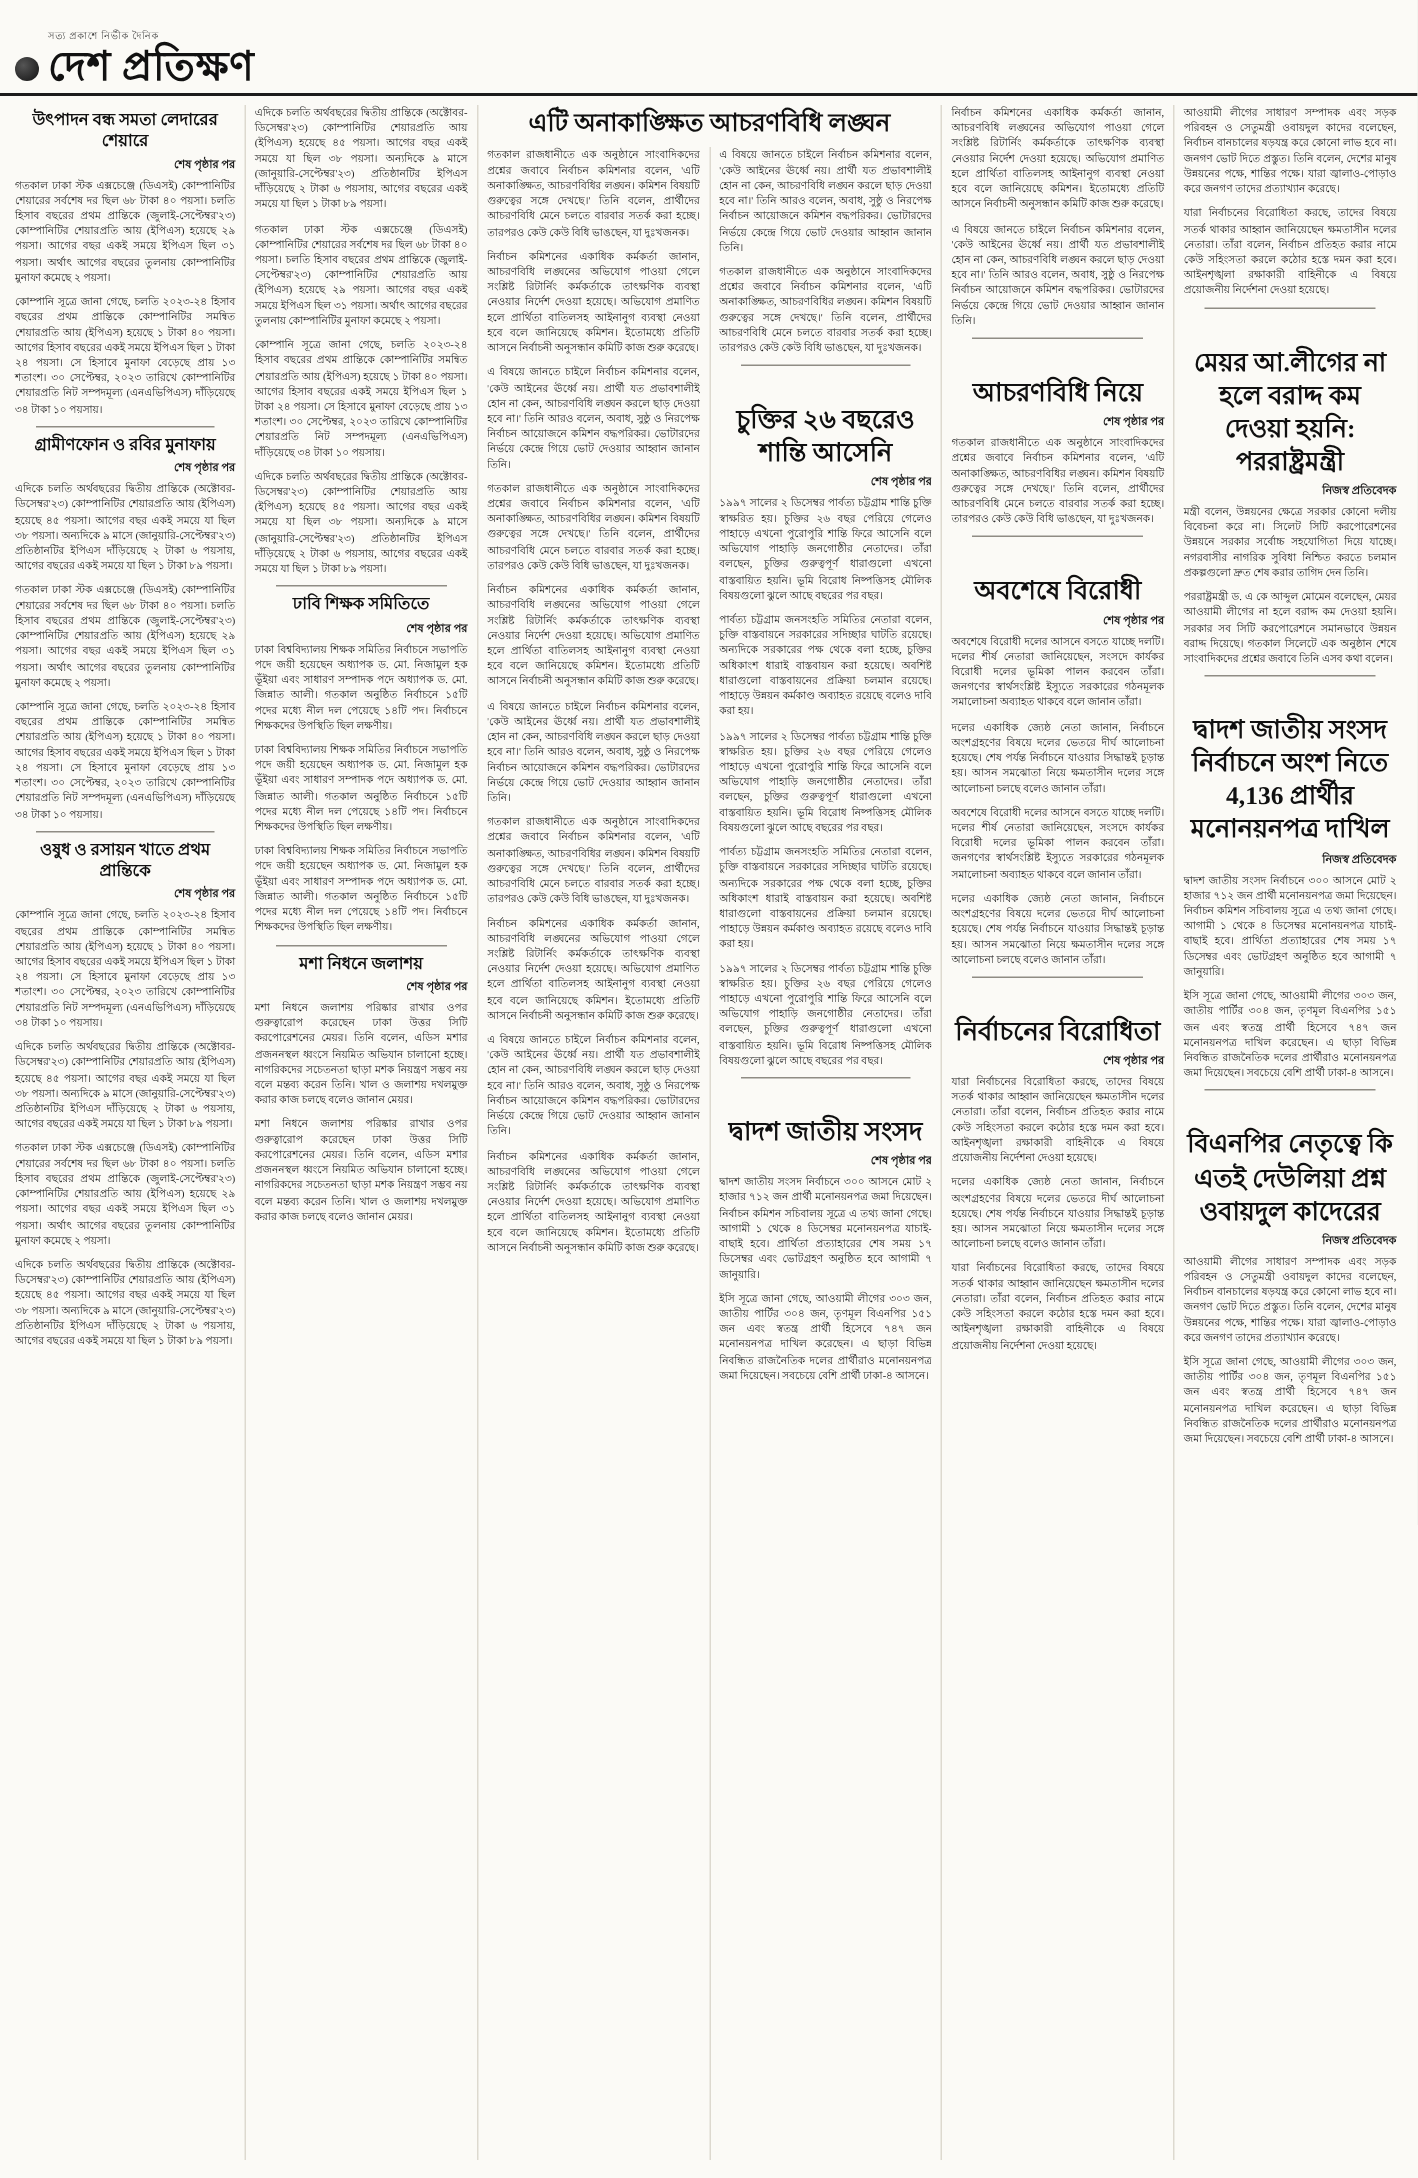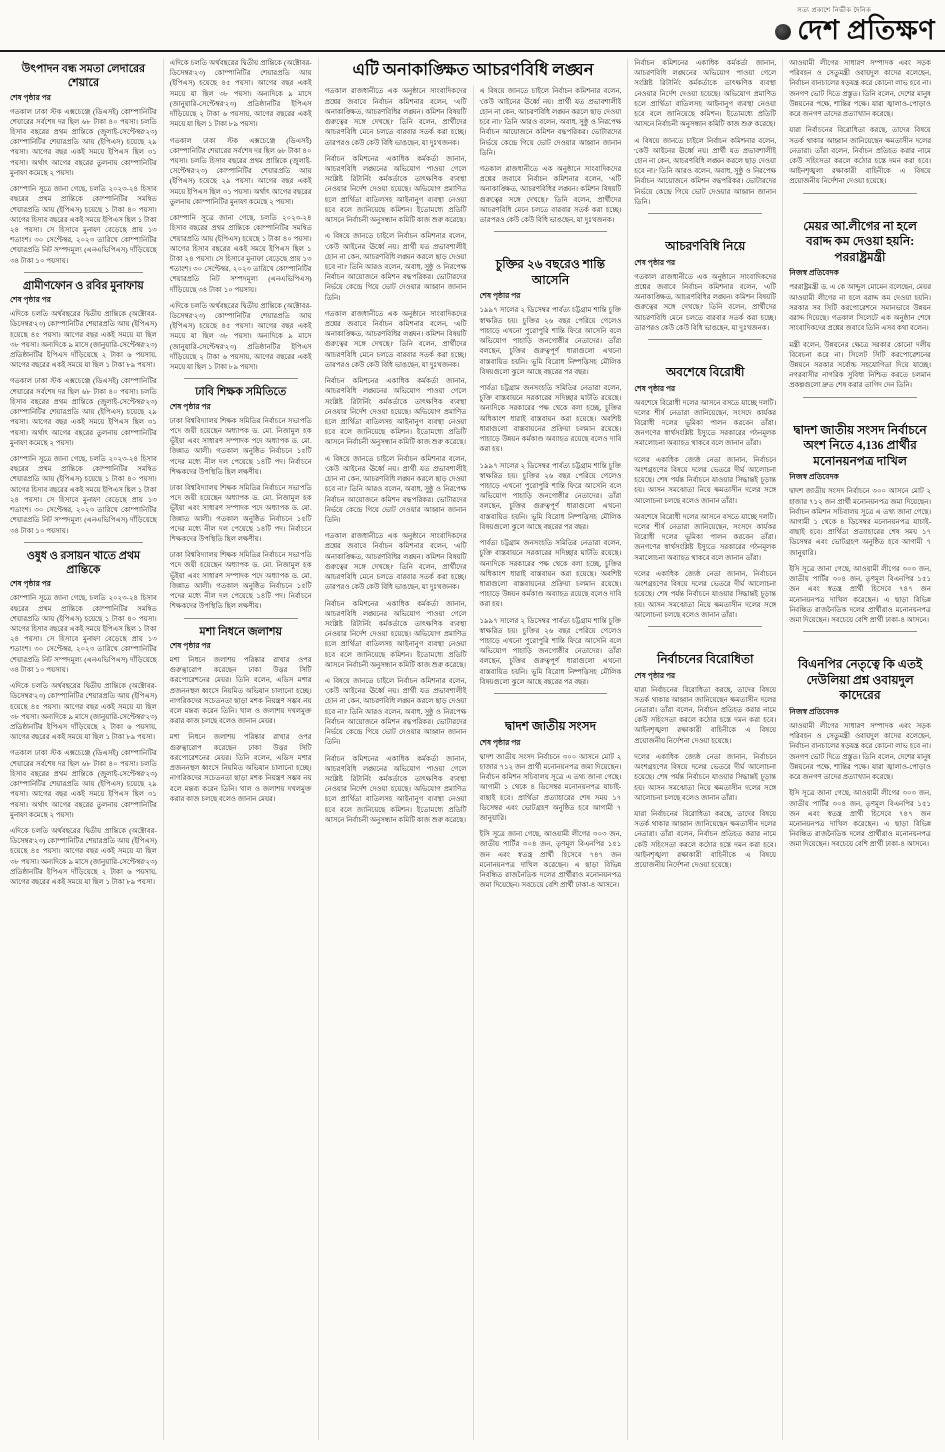--- a/index.html
+++ b/index.html
@@ -8,24 +8,23 @@
     background:#e9e7e1;
     font-family:"Liberation Serif","DejaVu Serif",serif;
     color:#1a1a1a;
   }
   .page{
     width:945px; height:1452px; background:#fbfaf6;
     display:flex; flex-direction:column;
   }
   
   header{
-    height:52px; padding:5px 10px 4px;
+    height:64px; padding:5px 10px 4px;
     display:flex; justify-content:space-between; align-items:flex-end;
     border-bottom:2px solid #1c1c1c;
-    flex-direction:column;
   }
   .masthead-block{ display:flex; align-items:flex-end; gap:6px; }
   .masthead-logo{
     width:16px; height:16px; border-radius:50%;
     background:radial-gradient(circle at 35% 35%, #555, #111);
     margin-bottom:4px;
   }
   .masthead-text .tagline{ font-size:6.5px; color:#444; letter-spacing:.5px; margin-bottom:1px; }
   .masthead-text .masthead{
     font-size:27px; font-weight:bold; line-height:1; letter-spacing:.5px; color:#111;
@@ -52,23 +51,23 @@
   .span34{ grid-column:3 / 5; display:flex; flex-direction:column;font-family:Liberation Serif, serif; }
   .span34-cols{ display:flex; flex:1; overflow:hidden; }
   .span34-cols .subcol{ flex:1; overflow:hidden; padding-right:6px; }
   .span34-cols .subcol.sep{ border-left:1px solid #ddd9cf; padding-left:6px; padding-right:0; }
   .col5{ grid-column:5; } .col6{ grid-column:6; }
   
   .headline{
     font-weight:bold; text-align:center; font-size:11px;
     line-height:1.3; margin:3px 2px 2px; color:#101010;
   }
-  .headline.md{ font-size:12px;margin-top:25px; }
+  .headline.md{ font-size:17px;margin-top:25px; }
   .headline.lg{ font-size:16.5px; margin:1px 4px 6px; }
-  .byline{ font-size:7.5px; font-weight:bold; text-align:left; margin:0 0 3px; }
+  .byline{ font-size:7.5px; font-weight:bold; text-align:right; margin:0 0 3px; }
   .body{
     font-size:7px; line-height:1.46; text-align:justify;
     margin-bottom:6px; color:#1d1d1d; word-break:break-word;
   }
   .rule{ border-top:1px solid #8f8c84; margin:3px 14px 5px; }
 </style>
 </head>
 <body>
 
 <div class="page">
@@ -176,22 +175,22 @@
         <div class="body">যারা নির্বাচনের বিরোধিতা করছে, তাদের বিষয়ে সতর্ক থাকার আহ্বান জানিয়েছেন ক্ষমতাসীন দলের নেতারা। তাঁরা বলেন, নির্বাচন প্রতিহত করার নামে কেউ সহিংসতা করলে কঠোর হস্তে দমন করা হবে। আইনশৃঙ্খলা রক্ষাকারী বাহিনীকে এ বিষয়ে প্রয়োজনীয় নির্দেশনা দেওয়া হয়েছে।</div>
         <div class="body">দলের একাধিক জ্যেষ্ঠ নেতা জানান, নির্বাচনে অংশগ্রহণের বিষয়ে দলের ভেতরে দীর্ঘ আলোচনা হয়েছে। শেষ পর্যন্ত নির্বাচনে যাওয়ার সিদ্ধান্তই চূড়ান্ত হয়। আসন সমঝোতা নিয়ে ক্ষমতাসীন দলের সঙ্গে আলোচনা চলছে বলেও জানান তাঁরা।</div>
         <div class="body">যারা নির্বাচনের বিরোধিতা করছে, তাদের বিষয়ে সতর্ক থাকার আহ্বান জানিয়েছেন ক্ষমতাসীন দলের নেতারা। তাঁরা বলেন, নির্বাচন প্রতিহত করার নামে কেউ সহিংসতা করলে কঠোর হস্তে দমন করা হবে। আইনশৃঙ্খলা রক্ষাকারী বাহিনীকে এ বিষয়ে প্রয়োজনীয় নির্দেশনা দেওয়া হয়েছে।</div>
       </div>
     <div class="ncol col6">
         <div class="body">আওয়ামী লীগের সাধারণ সম্পাদক এবং সড়ক পরিবহন ও সেতুমন্ত্রী ওবায়দুল কাদের বলেছেন, নির্বাচন বানচালের ষড়যন্ত্র করে কোনো লাভ হবে না। জনগণ ভোট দিতে প্রস্তুত। তিনি বলেন, দেশের মানুষ উন্নয়নের পক্ষে, শান্তির পক্ষে। যারা জ্বালাও-পোড়াও করে জনগণ তাদের প্রত্যাখ্যান করেছে।</div>
         <div class="body">যারা নির্বাচনের বিরোধিতা করছে, তাদের বিষয়ে সতর্ক থাকার আহ্বান জানিয়েছেন ক্ষমতাসীন দলের নেতারা। তাঁরা বলেন, নির্বাচন প্রতিহত করার নামে কেউ সহিংসতা করলে কঠোর হস্তে দমন করা হবে। আইনশৃঙ্খলা রক্ষাকারী বাহিনীকে এ বিষয়ে প্রয়োজনীয় নির্দেশনা দেওয়া হয়েছে।</div>
         <div class="rule"></div>
         <div class="headline md">মেয়র আ.লীগের না হলে বরাদ্দ কম দেওয়া হয়নি: পররাষ্ট্রমন্ত্রী</div>
         <div class="byline">নিজস্ব প্রতিবেদক</div>
+        <div class="body">মন্ত্রী বলেন, উন্নয়নের ক্ষেত্রে সরকার কোনো দলীয় বিবেচনা করে না। সিলেট সিটি করপোরেশনের উন্নয়নে সরকার সর্বোচ্চ সহযোগিতা দিয়ে যাচ্ছে। নগরবাসীর নাগরিক সুবিধা নিশ্চিত করতে চলমান প্রকল্পগুলো দ্রুত শেষ করার তাগিদ দেন তিনি।</div>
         <div class="body">পররাষ্ট্রমন্ত্রী ড. এ কে আব্দুল মোমেন বলেছেন, মেয়র আওয়ামী লীগের না হলে বরাদ্দ কম দেওয়া হয়নি। সরকার সব সিটি করপোরেশনে সমানভাবে উন্নয়ন বরাদ্দ দিয়েছে। গতকাল সিলেটে এক অনুষ্ঠান শেষে সাংবাদিকদের প্রশ্নের জবাবে তিনি এসব কথা বলেন।</div>
-        <div class="body">মন্ত্রী বলেন, উন্নয়নের ক্ষেত্রে সরকার কোনো দলীয় বিবেচনা করে না। সিলেট সিটি করপোরেশনের উন্নয়নে সরকার সর্বোচ্চ সহযোগিতা দিয়ে যাচ্ছে। নগরবাসীর নাগরিক সুবিধা নিশ্চিত করতে চলমান প্রকল্পগুলো দ্রুত শেষ করার তাগিদ দেন তিনি।</div>
         <div class="rule"></div>
         <div class="headline md">দ্বাদশ জাতীয় সংসদ নির্বাচনে অংশ নিতে 4,136 প্রার্থীর মনোনয়নপত্র দাখিল</div>
         <div class="byline">নিজস্ব প্রতিবেদক</div>
         <div class="body">দ্বাদশ জাতীয় সংসদ নির্বাচনে ৩০০ আসনে মোট ২ হাজার ৭১২ জন প্রার্থী মনোনয়নপত্র জমা দিয়েছেন। নির্বাচন কমিশন সচিবালয় সূত্রে এ তথ্য জানা গেছে। আগামী ১ থেকে ৪ ডিসেম্বর মনোনয়নপত্র যাচাই-বাছাই হবে। প্রার্থিতা প্রত্যাহারের শেষ সময় ১৭ ডিসেম্বর এবং ভোটগ্রহণ অনুষ্ঠিত হবে আগামী ৭ জানুয়ারি।</div>
         <div class="body">ইসি সূত্রে জানা গেছে, আওয়ামী লীগের ৩০৩ জন, জাতীয় পার্টির ৩০৪ জন, তৃণমূল বিএনপির ১৫১ জন এবং স্বতন্ত্র প্রার্থী হিসেবে ৭৪৭ জন মনোনয়নপত্র দাখিল করেছেন। এ ছাড়া বিভিন্ন নিবন্ধিত রাজনৈতিক দলের প্রার্থীরাও মনোনয়নপত্র জমা দিয়েছেন। সবচেয়ে বেশি প্রার্থী ঢাকা-৪ আসনে।</div>
         <div class="rule"></div>
         <div class="headline md">বিএনপির নেতৃত্বে কি এতই দেউলিয়া প্রশ্ন ওবায়দুল কাদেরের</div>
         <div class="byline">নিজস্ব প্রতিবেদক</div>
         <div class="body">আওয়ামী লীগের সাধারণ সম্পাদক এবং সড়ক পরিবহন ও সেতুমন্ত্রী ওবায়দুল কাদের বলেছেন, নির্বাচন বানচালের ষড়যন্ত্র করে কোনো লাভ হবে না। জনগণ ভোট দিতে প্রস্তুত। তিনি বলেন, দেশের মানুষ উন্নয়নের পক্ষে, শান্তির পক্ষে। যারা জ্বালাও-পোড়াও করে জনগণ তাদের প্রত্যাখ্যান করেছে।</div>
         <div class="body">ইসি সূত্রে জানা গেছে, আওয়ামী লীগের ৩০৩ জন, জাতীয় পার্টির ৩০৪ জন, তৃণমূল বিএনপির ১৫১ জন এবং স্বতন্ত্র প্রার্থী হিসেবে ৭৪৭ জন মনোনয়নপত্র দাখিল করেছেন। এ ছাড়া বিভিন্ন নিবন্ধিত রাজনৈতিক দলের প্রার্থীরাও মনোনয়নপত্র জমা দিয়েছেন। সবচেয়ে বেশি প্রার্থী ঢাকা-৪ আসনে।</div>

